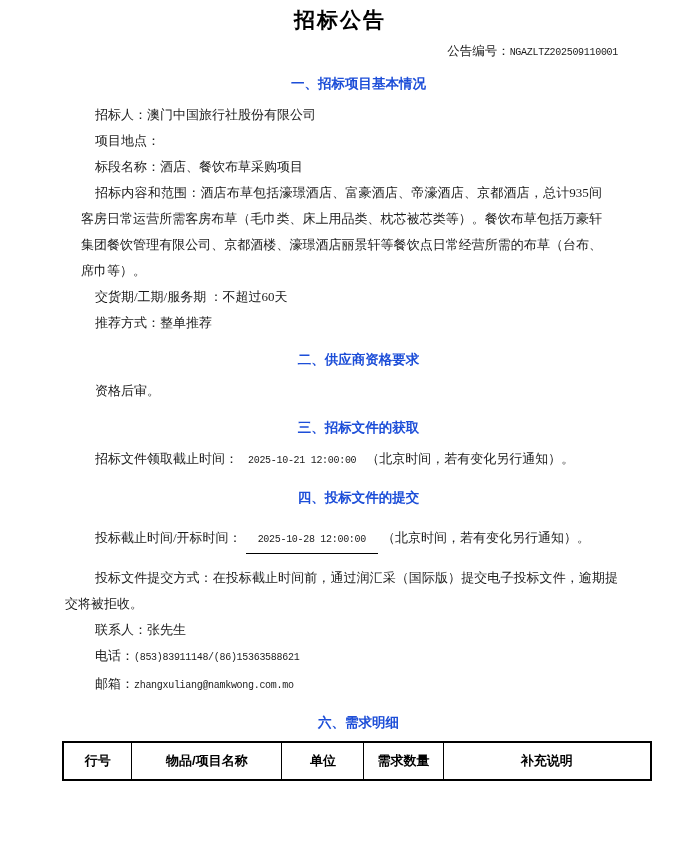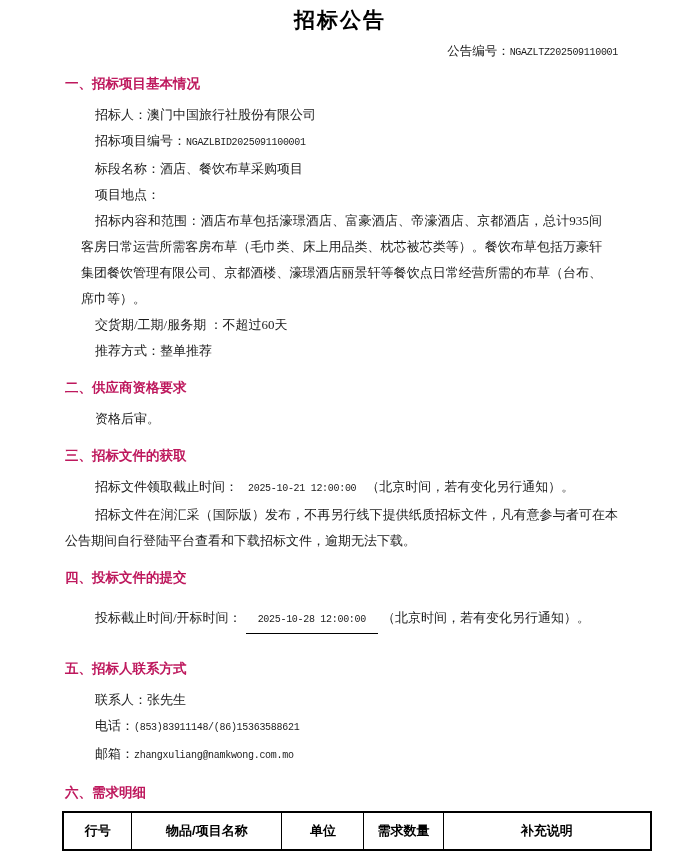--- a/index.html
+++ b/index.html
@@ -38,22 +38,23 @@
   }
   .mono {
     font-family: "Liberation Mono", "DejaVu Sans Mono", monospace;
     font-size: 10px;
     letter-spacing: -0.3px;
   }
   .sec-heading {
     font-family: "Liberation Sans", "DejaVu Sans", sans-serif;
     font-size: 13.5px;
     font-weight: 700;
-    color: #be185d;
+    color: #1d4ed8;
     margin: 15px 0 9px 3px;
+    text-align: center;
   }
   
   .field {
     margin: 0 50px 0 19px;
     text-indent: 14px;
     line-height: 26px;
     text-align: justify;
   }
   
   .para {
@@ -109,53 +110,49 @@
   <div class="notice-line">
     <span>公告编号：</span><span class="mono">NGAZLTZ202509110001</span>
   </div>
 
   <h2 class="sec-heading">一、招标项目基本情况</h2>
 
   <p class="field">
     <span>招标人：</span><span>澳门中国旅行社股份有限公司</span>
   </p>
   <p class="field">
-    <span>招标项目编号：</span><span class="mono">NGAZLBID2025091100001</span>
+    <span>项目地点：</span><span></span>
   </p>
   <p class="field">
     <span>标段名称：</span><span>酒店、餐饮布草采购项目</span>
-  </p>
-  <p class="field">
-    <span>项目地点：</span><span></span>
   </p>
   <p class="field">
     <span>招标内容和范围：</span><span>酒店布草包括濠璟酒店、富豪酒店、帝濠酒店、京都酒店，总计935间客房日常运营所需客房布草（毛巾类、床上用品类、枕芯被芯类等）。餐饮布草包括万豪轩集团餐饮管理有限公司、京都酒楼、濠璟酒店丽景轩等餐饮点日常经营所需的布草（台布、席巾等）。</span>
   </p>
   <p class="field">
     <span>交货期/工期/服务期 ：</span><span>不超过60天</span>
   </p>
   <p class="field">
     <span>推荐方式：</span><span>整单推荐</span>
   </p>
 
   <h2 class="sec-heading">二、供应商资格要求</h2>
   <p class="para">资格后审。</p>
 
   <h2 class="sec-heading">三、招标文件的获取</h2>
   <p class="para">
     <span>招标文件领取截止时间：</span><span class="mono time-plain">2025-10-21 12:00:00</span><span>（北京时间，若有变化另行通知）。</span>
   </p>
-  <p class="para">招标文件在润汇采（国际版）发布，不再另行线下提供纸质招标文件，凡有意参与者可在本公告期间自行登陆平台查看和下载招标文件，逾期无法下载。</p>
 
   <h2 class="sec-heading">四、投标文件的提交</h2>
   <p class="para">
     <span>投标截止时间/开标时间：</span><span class="mono time-underlined">2025-10-28 12:00:00</span><span>（北京时间，若有变化另行通知）。</span>
   </p>
+  <p class="para">投标文件提交方式：在投标截止时间前，通过润汇采（国际版）提交电子投标文件，逾期提交将被拒收。</p>
 
-  <h2 class="sec-heading">五、招标人联系方式</h2>
   <p class="field">
     <span>联系人：</span><span>张先生</span>
   </p>
   <p class="field">
     <span>电话：</span><span class="mono">(853)83911148/(86)15363588621</span>
   </p>
   <p class="field">
     <span>邮箱：</span><span class="mono">zhangxuliang@namkwong.com.mo</span>
   </p>
 

